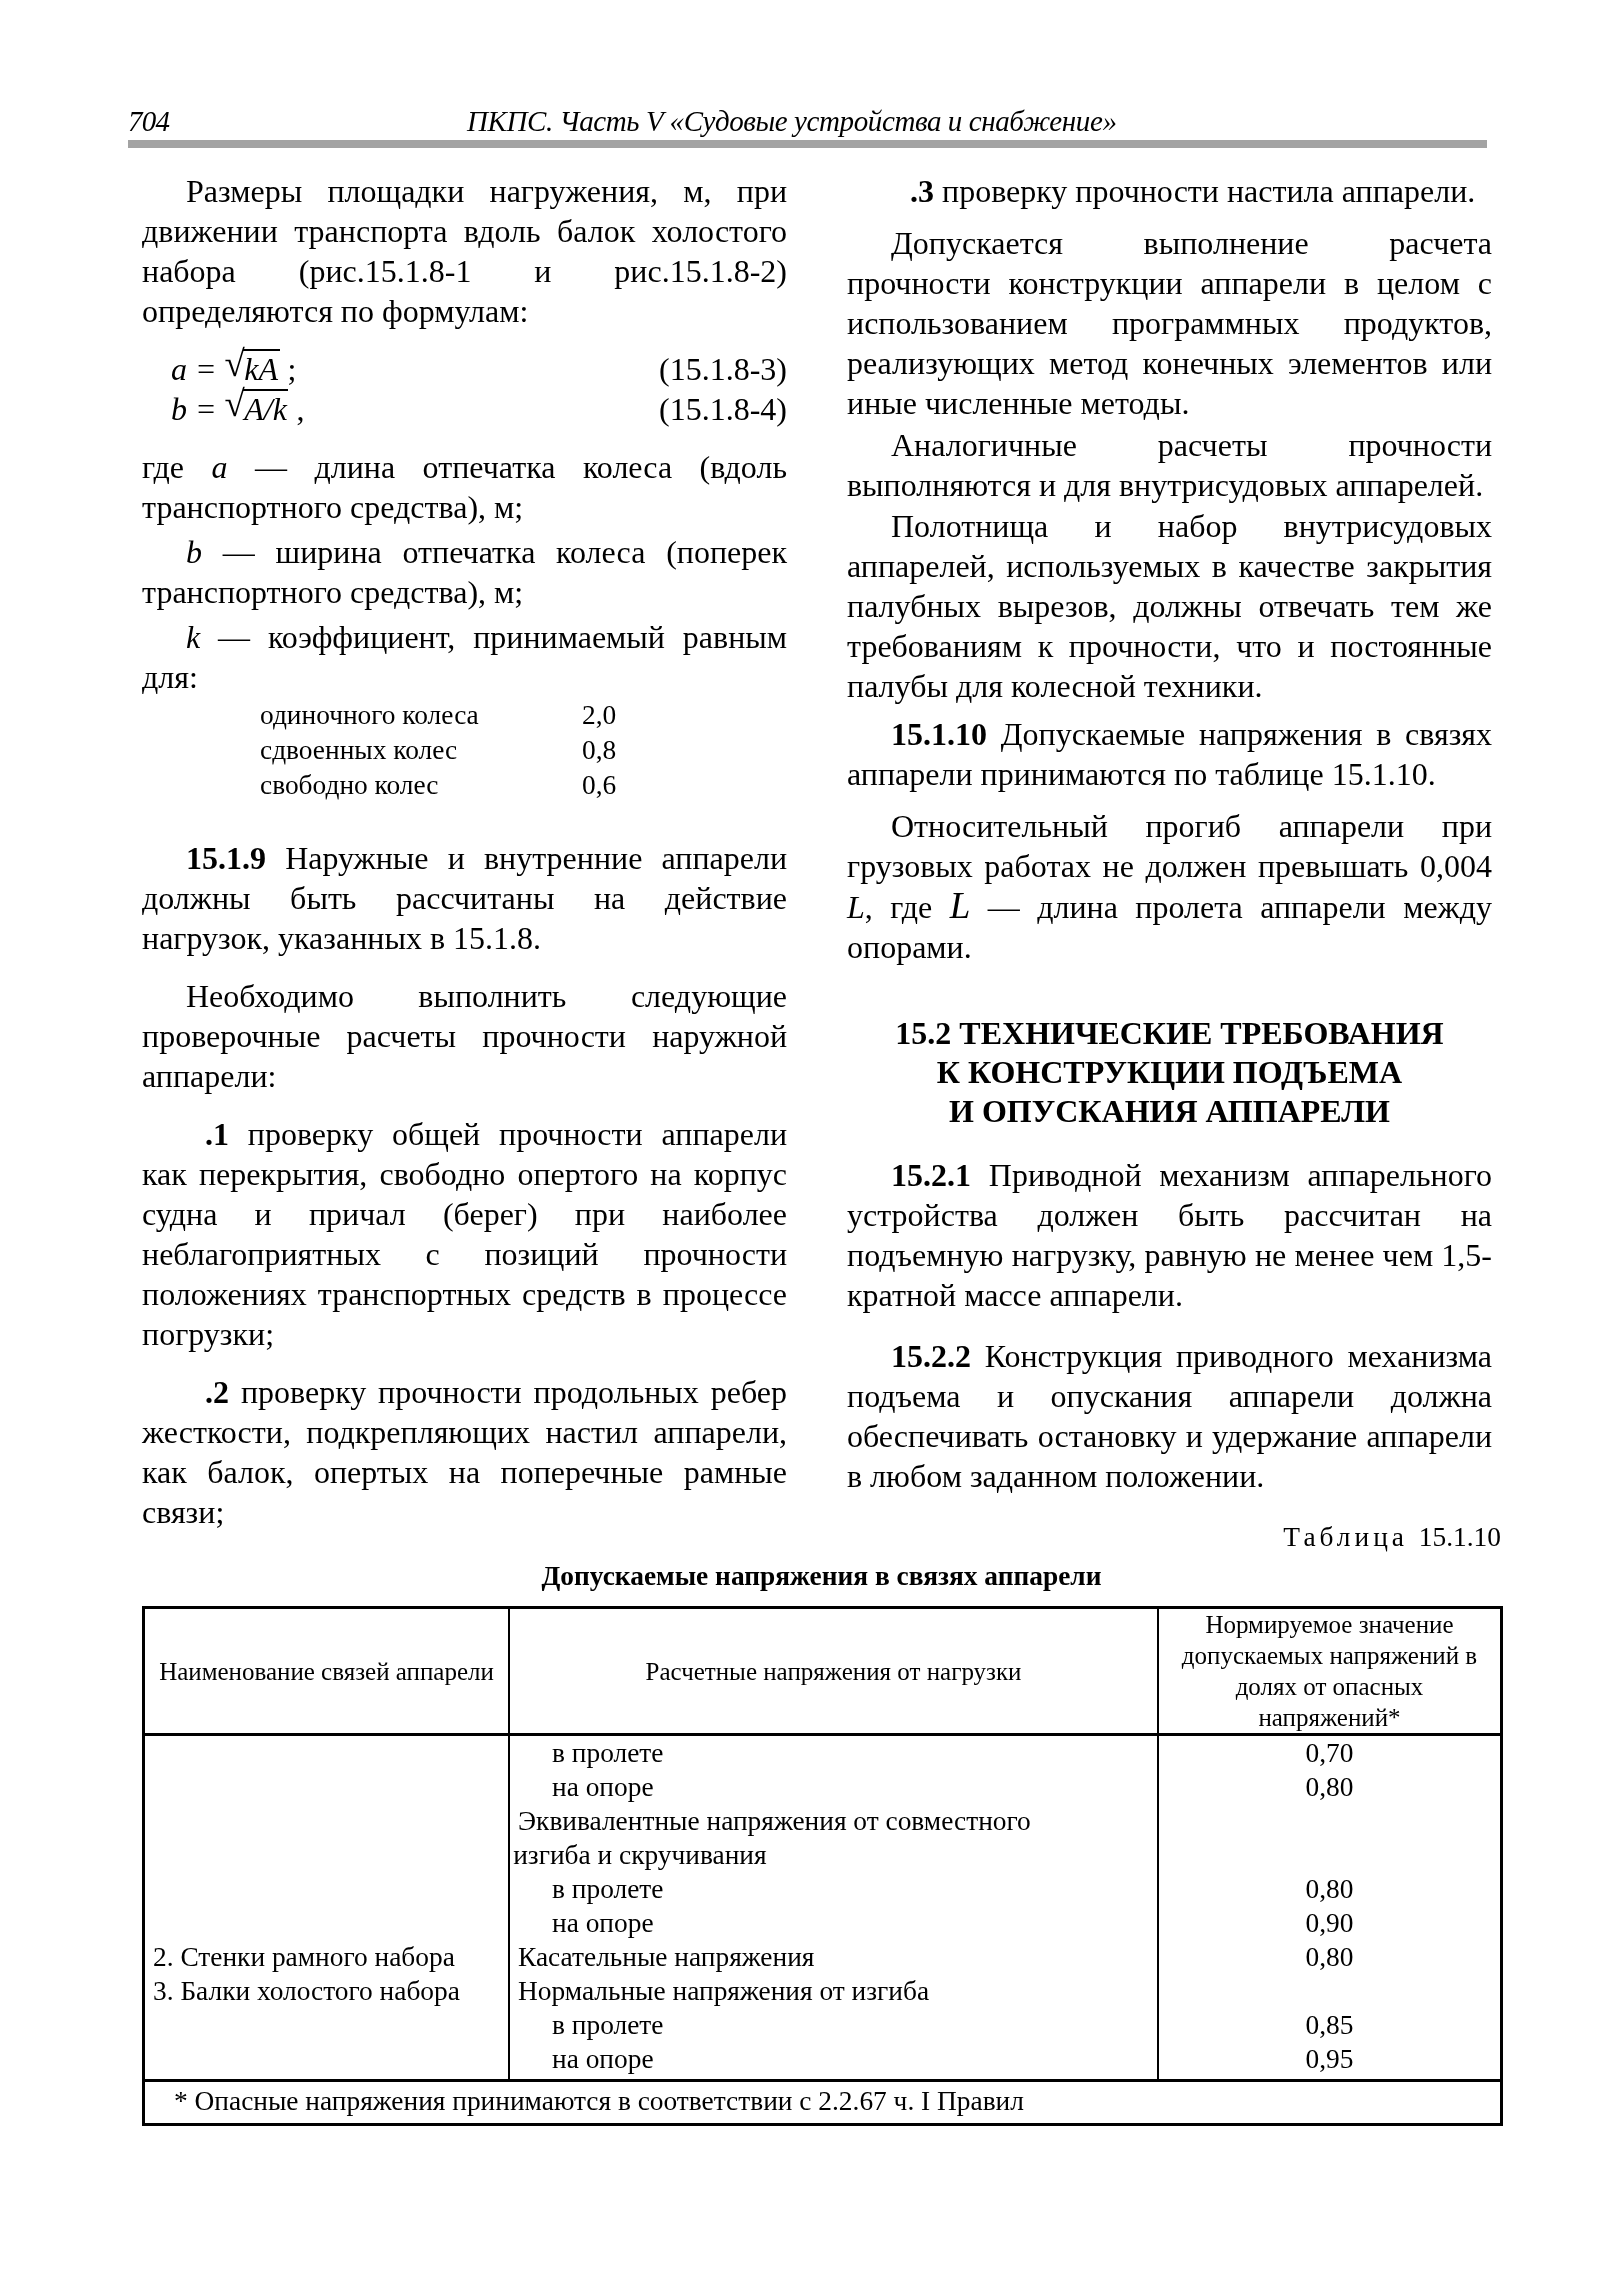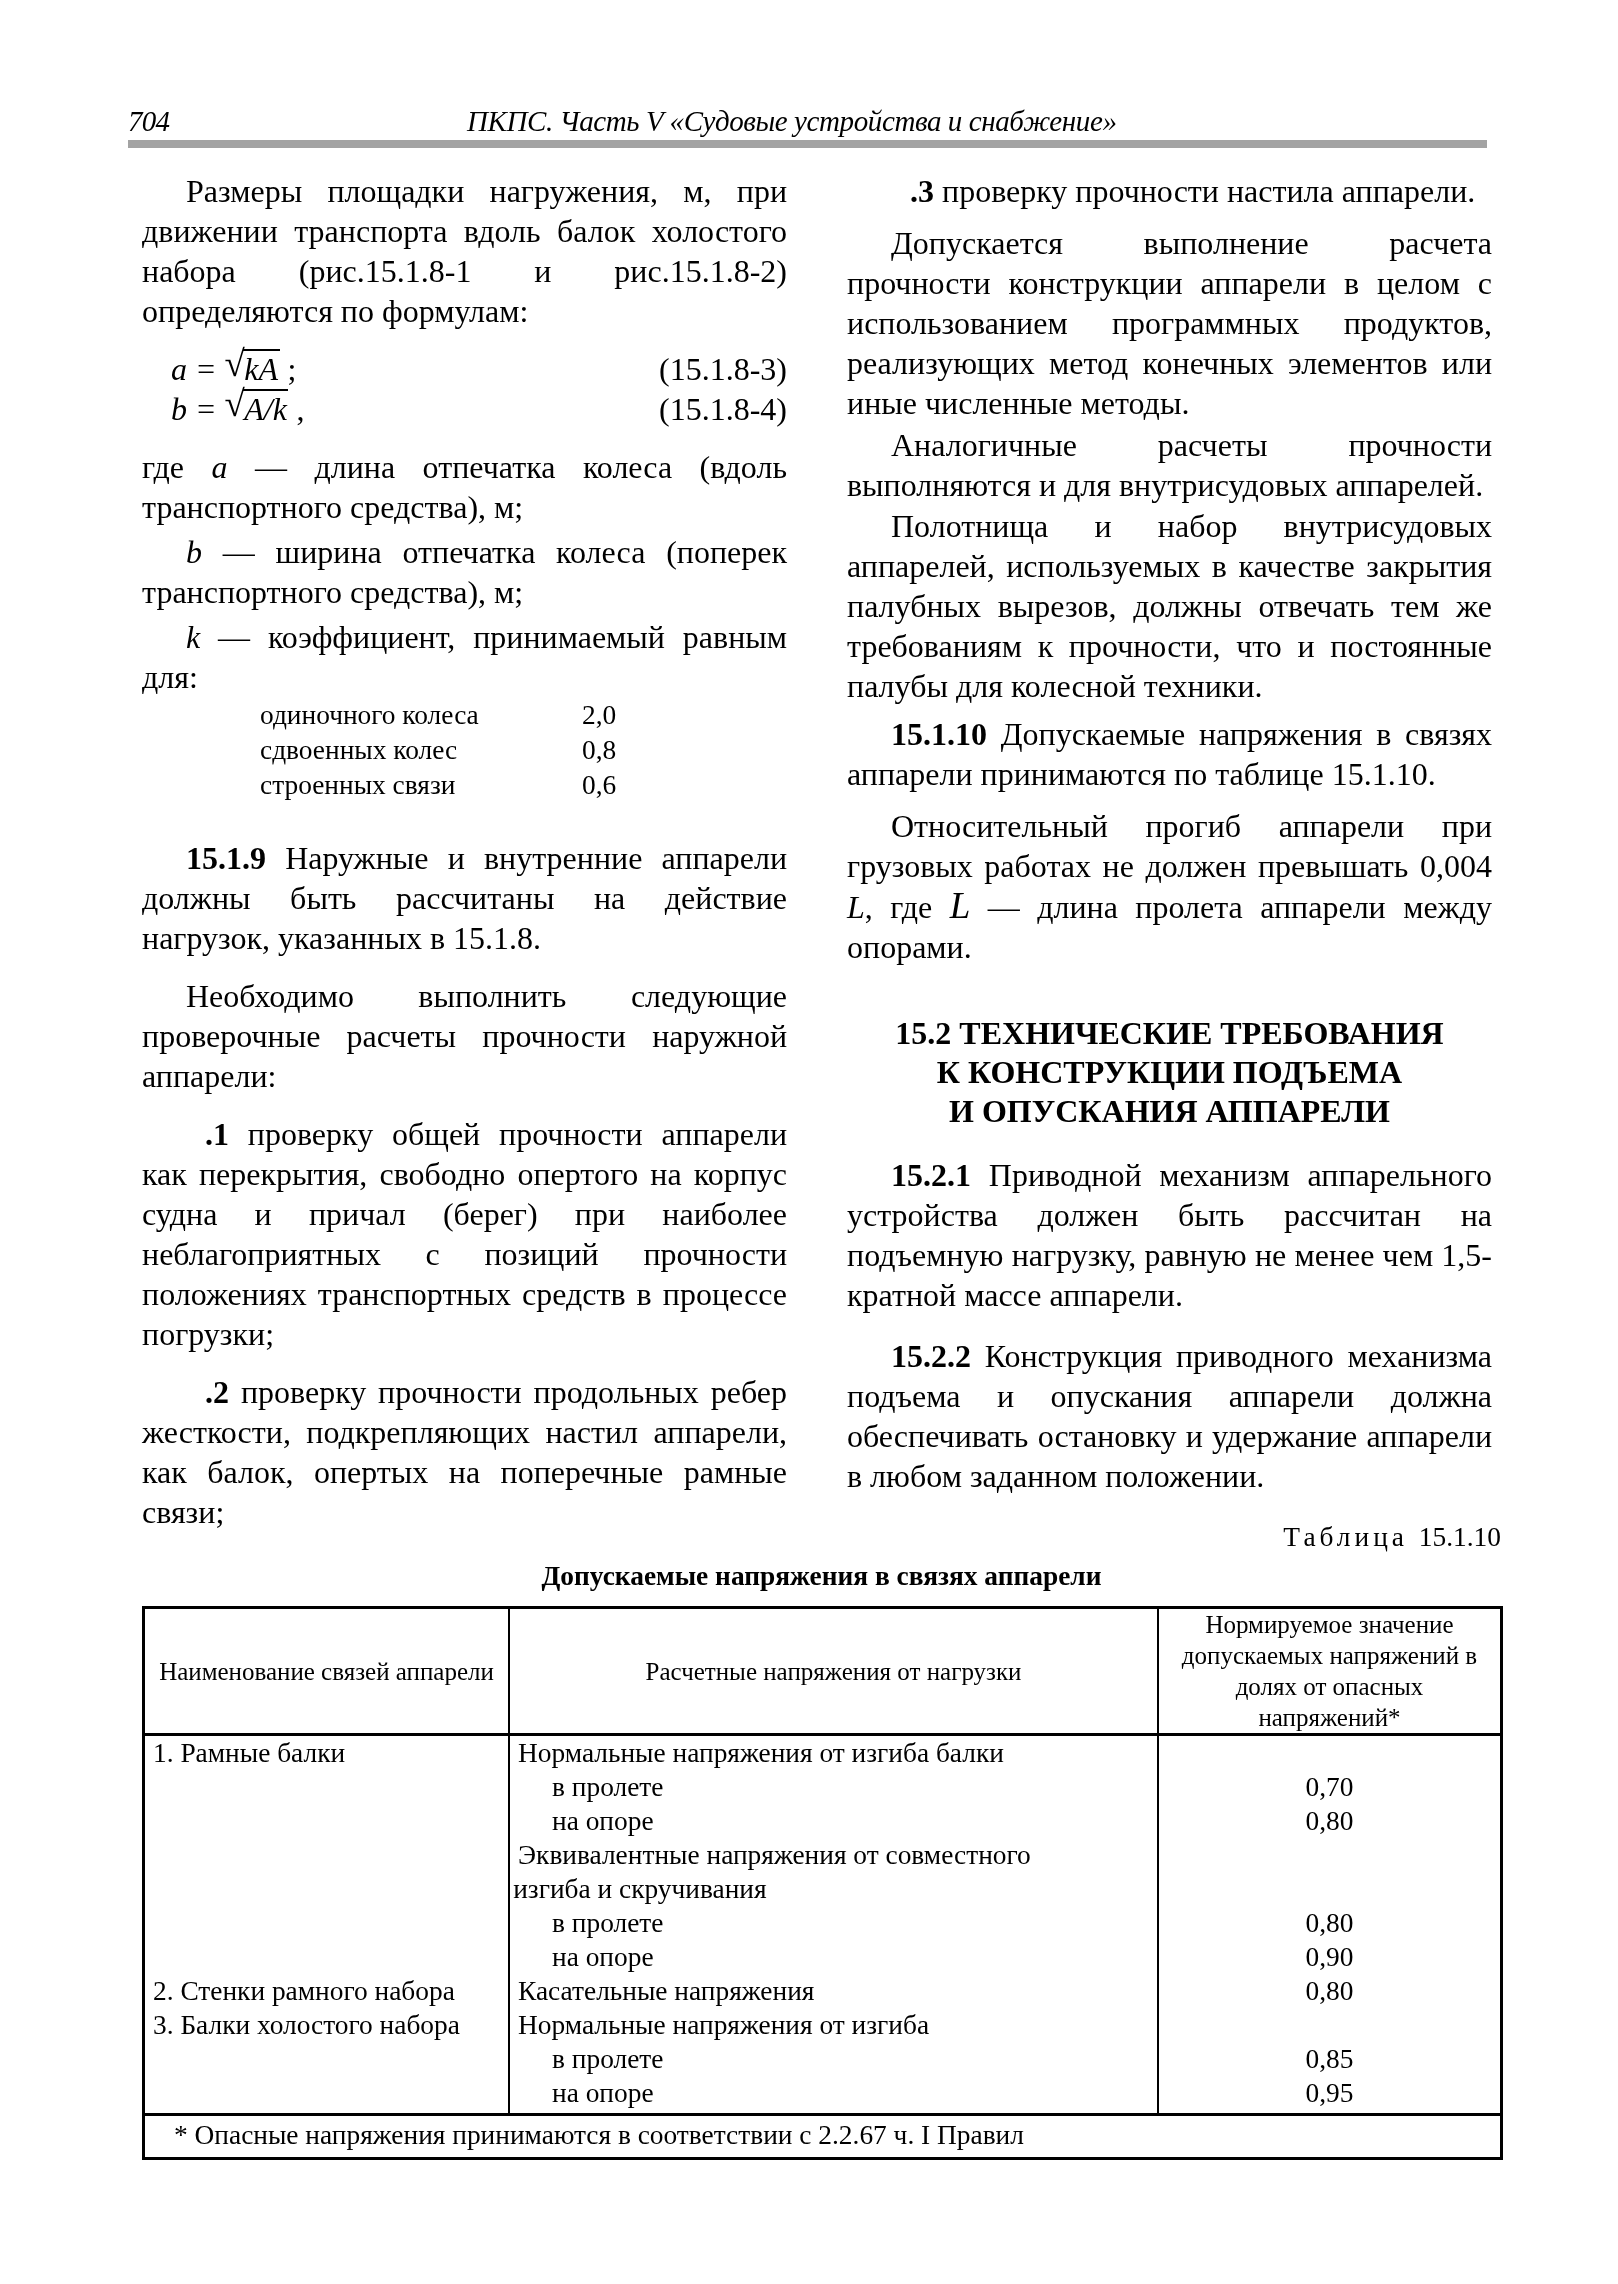--- a/index.html
+++ b/index.html
@@ -86,21 +86,21 @@
   <div class="k-list">
     <div class="k-row">
         <span class="lbl">одиночного колеса</span>
         <span>2,0</span>
       </div>
     <div class="k-row">
         <span class="lbl">сдвоенных колес</span>
         <span>0,8</span>
       </div>
     <div class="k-row">
-        <span class="lbl">строенных связи</span>
+        <span class="lbl">свободно колес</span>
         <span>0,6</span>
       </div>
   </div>
 
   <p style="margin-top:35px"><span class="b">15.1.9</span><span> Наружные и внутренние аппарели должны быть рассчитаны на действие нагрузок, указанных в 15.1.8.</span></p>
   <p class="gap">Необходимо выполнить следующие проверочные расчеты прочности наружной аппарели:</p>
   <p class="gap item"><span class="b">.1</span><span> проверку общей прочности аппарели как перекрытия, свободно опертого на корпус судна и причал (берег) при наиболее неблагоприятных с позиций прочности положениях транспортных средств в процессе погрузки;</span></p>
   <p class="gap item"><span class="b">.2</span><span> проверку прочности продольных ребер жесткости, подкрепляющих настил аппарели, как балок, опертых на поперечные рамные связи;</span></p>
 </div>
 
@@ -127,25 +127,20 @@
 
 <table class="stress">
   <thead>
     <tr>
       <th class="c1">Наименование связей аппарели</th>
       <th class="c2">Расчетные напряжения от нагрузки</th>
       <th class="c3">Нормируемое значение допускаемых напряжений в долях от опасных напряжений*</th>
     </tr>
   </thead>
   <tbody id="table-body">
-      <tr>
-        <td class="c1">1. Рамные балки</td>
-        <td class="c2">Нормальные напряжения от изгиба балки</td>
-        <td class="c3"></td>
-      </tr>
       <tr>
         <td class="c1"></td>
         <td class="c2 sub">в пролете</td>
         <td class="c3">0,70</td>
       </tr>
       <tr>
         <td class="c1"></td>
         <td class="c2 sub">на опоре</td>
         <td class="c3">0,80</td>
       </tr>

